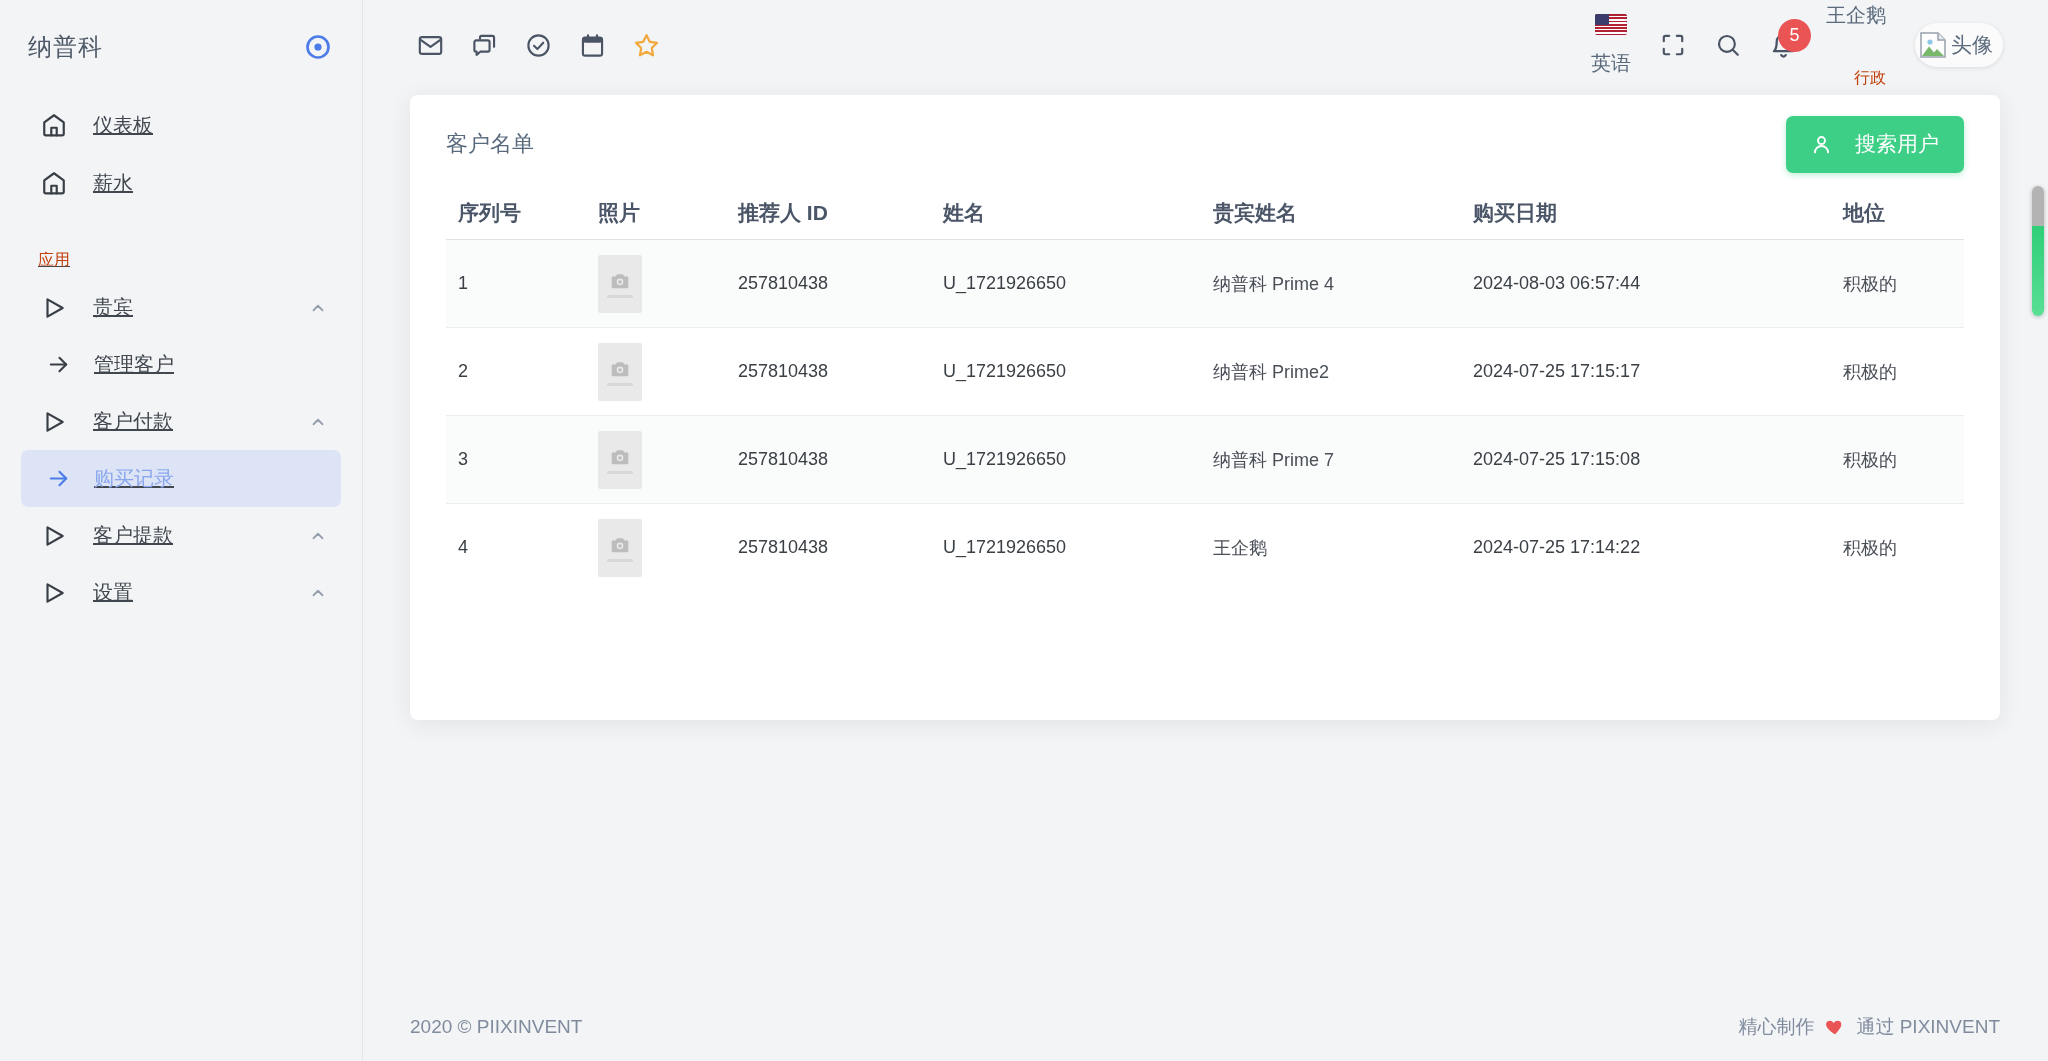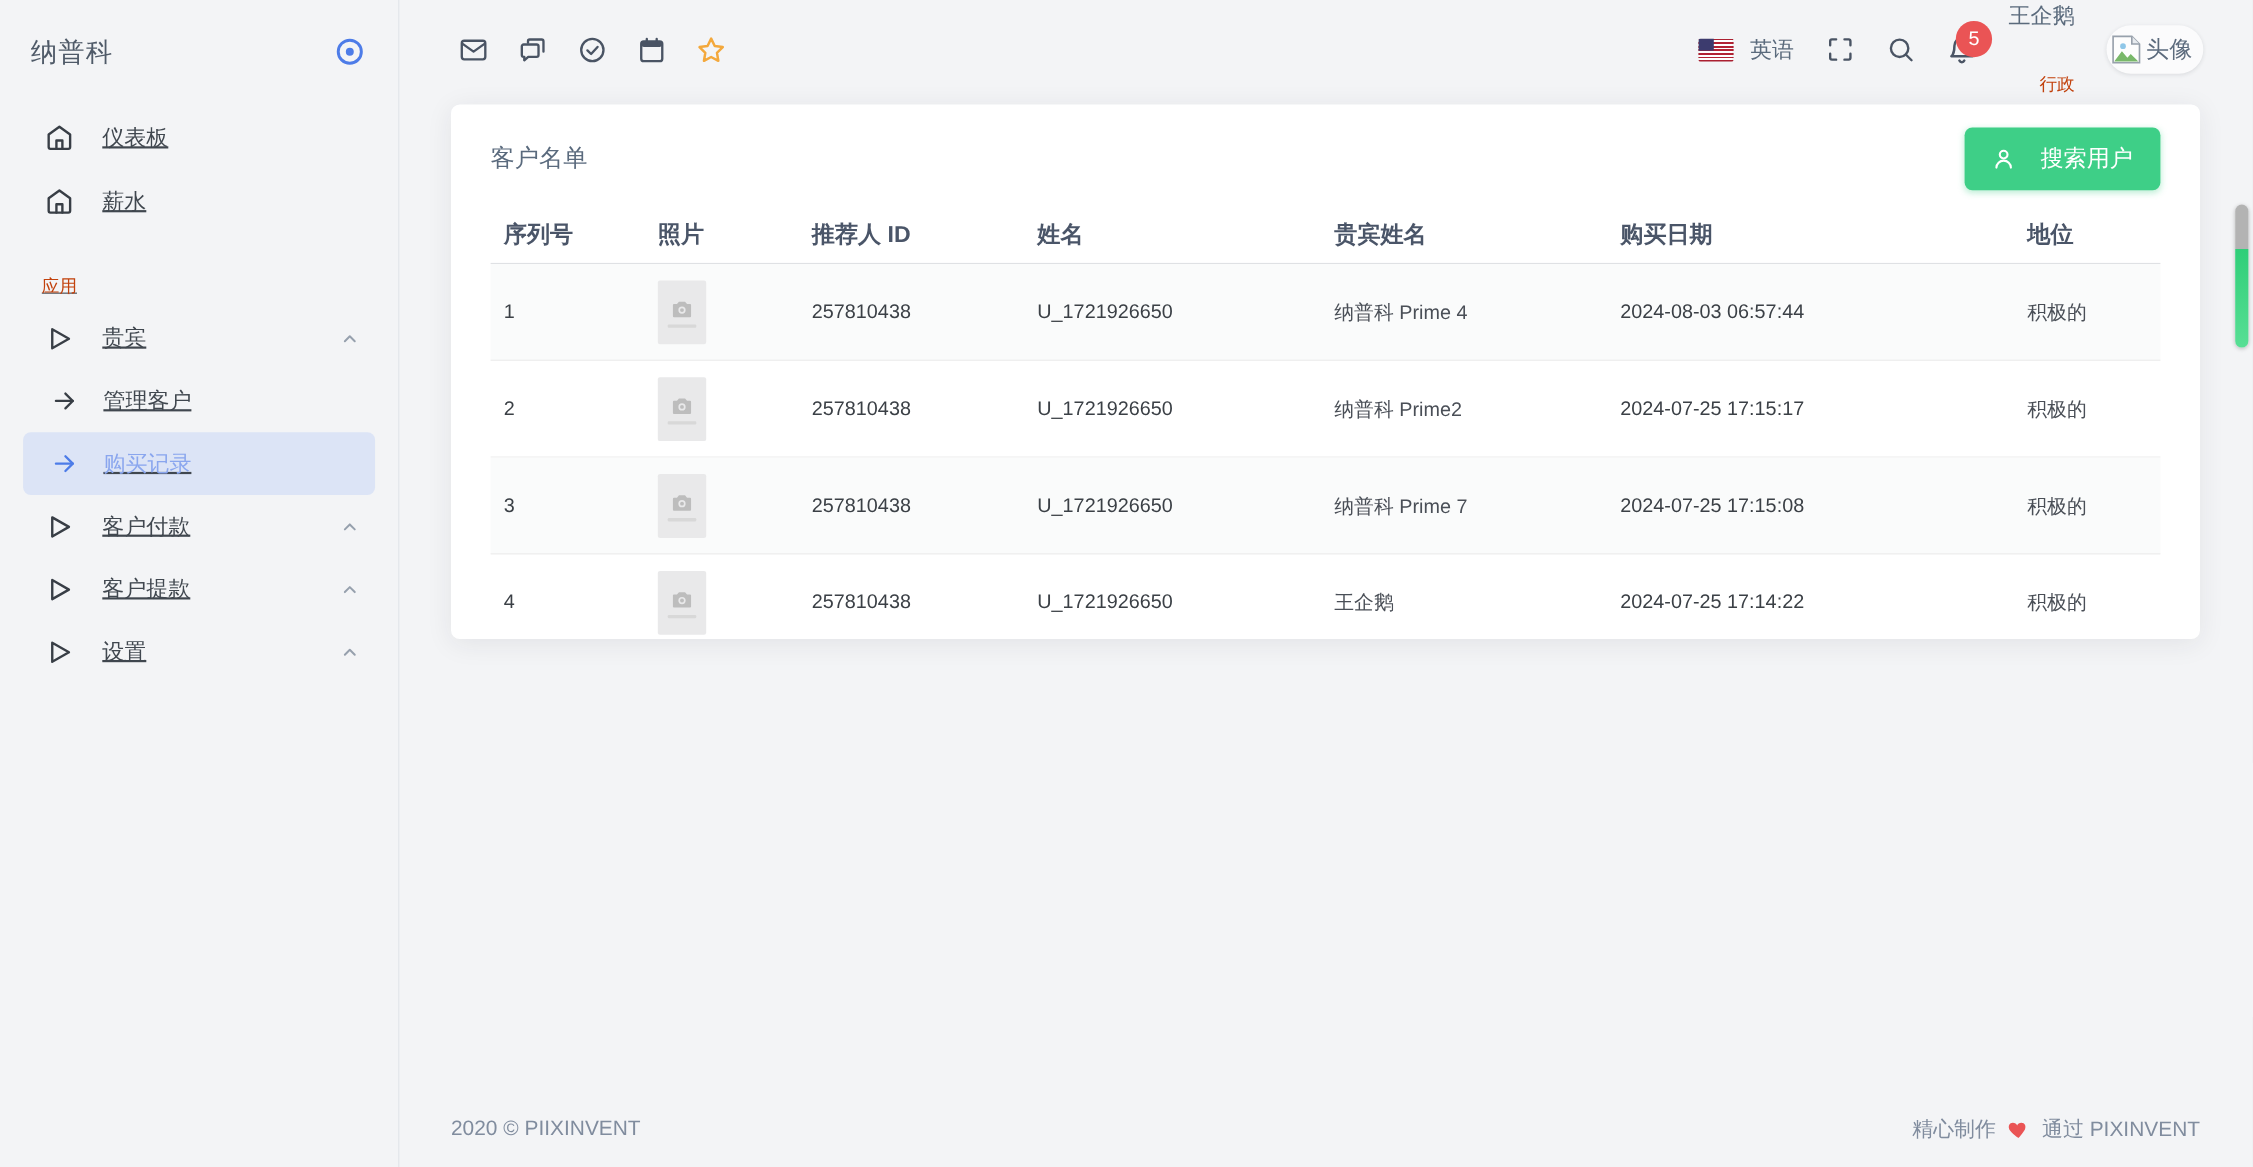--- a/index.html
+++ b/index.html
@@ -36,21 +36,21 @@
   
   .main{position:absolute;left:363px;top:0;width:1685px;height:1061px;}
   .topbar{
     height:90px;display:flex;align-items:center;
     padding:0 45px 0 54px;box-sizing:border-box;
   }
   .tb-left{display:flex;align-items:center;gap:27px;}
   .tb-left .ti{width:27px;height:27px;color:#4a5464;cursor:pointer;}
   .ti.star{color:#f3a83c;}
   .tb-right{margin-left:auto;display:flex;align-items:center;gap:29px;}
-  .lang{display:flex;align-items:center;gap:15px;cursor:pointer;}
+  .lang{display:flex;align-items:center;gap:15px;cursor:pointer;flex-direction:column;}
   .flag{position:relative;width:32px;height:21px;border-radius:2px;overflow:hidden;
     background:repeating-linear-gradient(180deg,#b22234 0 1.65px,#ffffff 1.65px 3.3px);
     box-shadow:0 0 0 1px rgba(0,0,0,.08) inset;}
   .flag .canton{position:absolute;left:0;top:0;width:14px;height:11.5px;background:#3c3b6e;}
   .lang-label{font-size:20px;color:#5a6a7c;}
   .ti2{width:26px;height:26px;color:#4a5464;cursor:pointer;}
   .bell-wrap{position:relative;cursor:pointer;}
   .badge{
     position:absolute;top:-13px;right:-14px;min-width:33px;height:33px;border-radius:50%;
     background:#ea5455;color:#fff;font-size:18px;display:flex;align-items:center;justify-content:center;
@@ -58,21 +58,21 @@
   .user-block{text-align:right;line-height:1.25;cursor:pointer;}
   .user-name{font-size:20px;color:#5a6a7c;}
   .user-role{font-size:16px;color:#c2410c;margin-top:40px;}
   .avatar{
     display:flex;align-items:center;gap:2px;background:#fbfbfc;border-radius:22px;
     padding:6px 10px 6px 2px;box-shadow:0 1px 4px rgba(34,41,47,.12);cursor:pointer;
   }
   .avatar .alt-text{font-size:21px;color:#5c6b7d;}
   
   .card{
-    position:absolute;left:47px;top:95px;width:1590px;height:486px;
+    position:absolute;left:47px;top:95px;width:1590px;height:625px;
     background:#fff;border-radius:8px;box-shadow:0 4px 24px rgba(34,41,47,.08);
     box-sizing:border-box;padding:0 36px;
   }
   .card-head{display:flex;align-items:center;justify-content:space-between;height:92px;padding-top:6px;box-sizing:border-box;}
   .card-title{font-size:22px;color:#5a6a7d;}
   .search-user-btn{
     display:flex;align-items:center;gap:23px;height:57px;padding:0 25px;
     background:#3ecf87;border:none;border-radius:7px;color:#fff;font-size:21px;
     font-family:inherit;cursor:pointer;box-shadow:0 2px 6px rgba(62,207,135,.35);
   }
@@ -169,42 +169,42 @@
       <div class="nav-item sub">
         <span class="mi">
           <svg viewBox="0 0 24 24" fill="none" stroke="currentColor" stroke-width="2.2" stroke-linecap="round" stroke-linejoin="round" width="23" height="23">
               <line x1="4" y1="12" x2="20" y2="12"></line>
               <polyline points="13 5 20 12 13 19"></polyline>
             </svg>
         </span>
         <span>管理客户</span>
       </div>
 
-      <div class="nav-item sub active">
-        <span class="mi">
-          <svg viewBox="0 0 24 24" fill="none" stroke="currentColor" stroke-width="2.2" stroke-linecap="round" stroke-linejoin="round" width="23" height="23">
-              <line x1="4" y1="12" x2="20" y2="12"></line>
-              <polyline points="13 5 20 12 13 19"></polyline>
-            </svg>
-        </span>
-        <span>购买记录</span>
-      </div>
-
       <div class="nav-item group">
         <span class="mi">
           <svg viewBox="0 0 24 24" fill="none" stroke="currentColor" stroke-width="2" stroke-linejoin="round" width="26" height="26">
               <polygon points="6 4 20 12 6 20 6 4"></polygon>
             </svg>
         </span>
         <span>客户付款</span>
         <span class="chev">
           <svg viewBox="0 0 24 24" fill="none" stroke="currentColor" stroke-width="2.4" stroke-linecap="round" stroke-linejoin="round" width="18" height="18">
               <polyline points="6 15 12 9 18 15"></polyline>
             </svg>
         </span>
+      </div>
+
+      <div class="nav-item sub active">
+        <span class="mi">
+          <svg viewBox="0 0 24 24" fill="none" stroke="currentColor" stroke-width="2.2" stroke-linecap="round" stroke-linejoin="round" width="23" height="23">
+              <line x1="4" y1="12" x2="20" y2="12"></line>
+              <polyline points="13 5 20 12 13 19"></polyline>
+            </svg>
+        </span>
+        <span>购买记录</span>
       </div>
 
       <div class="nav-item group">
         <span class="mi">
           <svg viewBox="0 0 24 24" fill="none" stroke="currentColor" stroke-width="2" stroke-linejoin="round" width="26" height="26">
               <polygon points="6 4 20 12 6 20 6 4"></polygon>
             </svg>
         </span>
         <span>客户提款</span>
         <span class="chev">

